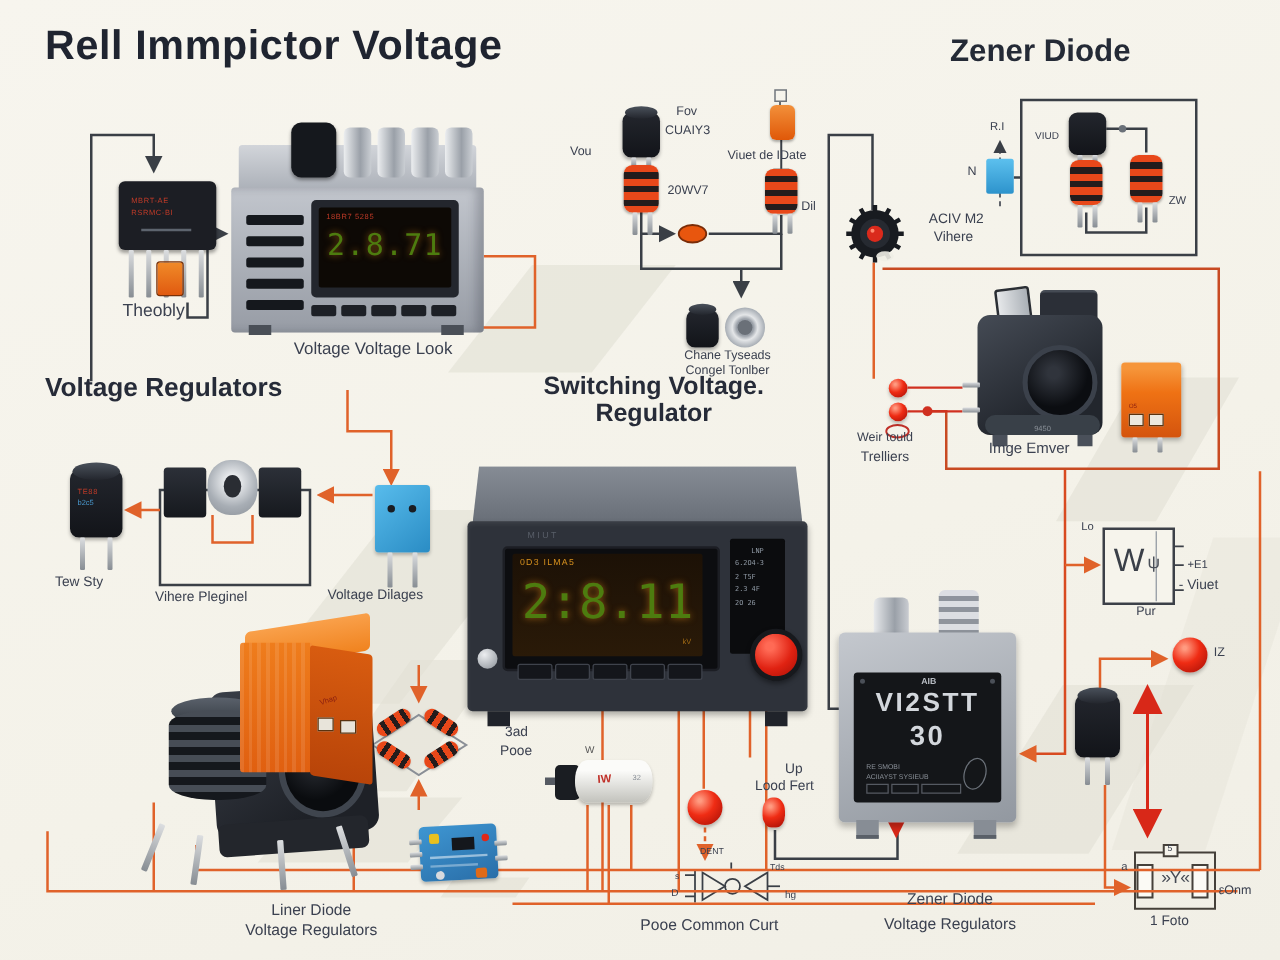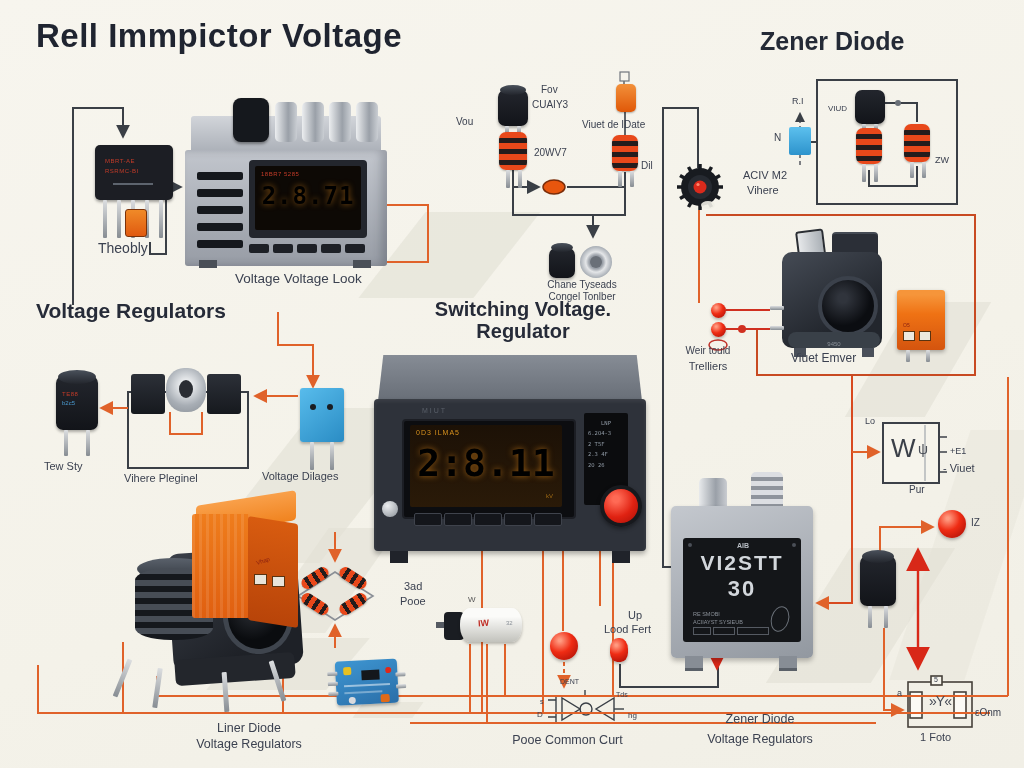--- a/index.html
+++ b/index.html
@@ -13,21 +13,21 @@
   .pin{position:absolute;z-index:3;width:4px;background:linear-gradient(180deg,#dcdee0,#878d93);border-radius:1px}
   .rstack{position:absolute;z-index:3;border-radius:7px;box-shadow:0 1px 2px rgba(0,0,0,.3);
           background:repeating-linear-gradient(180deg,#e8481a 0 6px,#241c1c 6px 11px)}
   .rsm{position:absolute;z-index:3;width:30px;height:12px;border-radius:6px;
        background:repeating-linear-gradient(90deg,#e8481a 0 5px,#241c1c 5px 9px);box-shadow:0 1px 2px rgba(0,0,0,.25)}
   .led{position:absolute;z-index:3;border-radius:50%;
        background:radial-gradient(circle at 35% 30%,#ff9a80 5%,#ef2c14 45%,#a80f06 95%);
        box-shadow:0 2px 3px rgba(0,0,0,.25)}
   .cap{position:absolute;z-index:3;background:linear-gradient(180deg,#23262d,#121419);border-radius:7px;box-shadow:0 2px 3px rgba(0,0,0,.3)}
   .blk{position:absolute;z-index:3;background:linear-gradient(#2c3038,#16191e);border-radius:3px}
-  .seg{font-family:"DejaVu Sans Mono",monospace;font-weight:bold;color:#000000;
+  .seg{font-family:"DejaVu Sans Mono",monospace;font-weight:normal;color:#4d7c0f;
        text-shadow:0 0 6px rgba(246,150,30,.55)}
   .tinyred{color:#c23b28;font-size:6px;letter-spacing:.5px;line-height:1.4}
 </style>
 </head>
 <body>
 
 <div class="shadow" style="left:392px;top:212px;width:115px;height:86px;transform:skewX(-38deg)"></div>
 <div class="shadow" style="left:255px;top:408px;width:125px;height:155px;transform:skewX(-38deg)"></div>
 <div class="shadow" style="left:878px;top:302px;width:80px;height:115px;transform:skewX(-30deg)"></div>
 <div class="shadow" style="left:808px;top:548px;width:105px;height:135px;transform:skewX(-32deg)"></div>
@@ -281,31 +281,31 @@
   <div style="position:absolute;left:12px;top:24px;width:100px;height:96px;background:linear-gradient(150deg,#454b55,#22262d 70%);border-radius:10px"></div>
   <div style="position:absolute;left:48px;top:48px;width:52px;height:52px;border-radius:50%;background:radial-gradient(circle at 40% 35%,#30343c 10%,#0b0d11 60%);border:4px solid #3b414b"></div>
   <div style="position:absolute;left:18px;top:104px;width:92px;height:16px;background:#394048;border-radius:8px;text-align:center">
     <span style="font-size:6px;color:#8a9098;line-height:16px">9450</span>
   </div>
   <div style="position:absolute;left:24px;top:120px;width:12px;height:9px;background:#4a505a"></div>
   <div style="position:absolute;left:92px;top:120px;width:12px;height:9px;background:#4a505a"></div>
   <div class="pin" style="left:0;top:78px;width:14px;height:4px"></div>
   <div class="pin" style="left:0;top:98px;width:14px;height:4px"></div>
 </div>
-<div class="lbl" style="left:791px;top:352px;font-size:12px">Viuet Emver</div>
+<div class="lbl" style="left:791px;top:352px;font-size:12px">Imge Emver</div>
 
 <div class="comp" style="left:897px;top:290px;width:48px;height:60px;background:linear-gradient(180deg,#f6953a 8%,#ef7214 40%,#d4540e);border-radius:3px;box-shadow:0 2px 4px rgba(0,0,0,.3)">
   <div style="position:absolute;left:6px;top:32px;font-size:5px;color:#8a1f10">O5</div>
   <div style="position:absolute;left:6px;top:41px;width:10px;height:8px;background:#ece8de;border:1px solid #5a3310"></div>
   <div style="position:absolute;left:22px;top:41px;width:10px;height:8px;background:#ece8de;border:1px solid #5a3310"></div>
 </div>
 <div class="pin" style="left:906px;top:350px;height:12px"></div>
 <div class="pin" style="left:926px;top:350px;height:12px"></div>
 
-<div class="comp" style="left:374px;top:355px;width:220px;height:208px">
+<div class="comp" style="left:374px;top:373px;width:220px;height:208px">
   <div style="position:absolute;left:4px;top:0;width:264px;height:46px;background:linear-gradient(180deg,#868c95,#686e77);clip-path:polygon(2% 0,98% 0,100% 100%,0 100%)"></div>
   <div style="position:absolute;left:0;top:44px;width:272px;height:152px;background:#2e323a;border-radius:4px;box-shadow:inset 0 2px 4px rgba(255,255,255,.08),0 3px 5px rgba(0,0,0,.3)"></div>
   <div style="position:absolute;left:48px;top:52px;font-size:7px;color:#595f69;letter-spacing:2px">MIUT</div>
   <div style="position:absolute;left:28px;top:64px;width:170px;height:96px;background:#0c0d10;border-radius:4px;border:2px solid #1c1e24"></div>
   <div style="position:absolute;left:36px;top:70px;width:152px;height:82px;background:linear-gradient(180deg,#1c1106,#2a1a08);border-radius:2px"></div>
   <div style="position:absolute;left:42px;top:74px;font-size:7px;color:#d8921e;letter-spacing:1px">0D3 ILMA5</div>
   <div class="seg" style="position:absolute;left:36px;top:86px;width:152px;text-align:center;font-size:38px">2:8.11</div>
   <div style="position:absolute;left:172px;top:138px;font-size:6px;color:#a06a14">kV</div>
   <div style="position:absolute;left:210px;top:58px;width:44px;height:92px;background:#0b0c0e;border-radius:2px;padding:5px 4px;box-sizing:border-box;font-family:'DejaVu Sans Mono',monospace">
     <span style="display:block;font-size:5.5px;color:#8f99a4;line-height:1.9;text-align:center">LNP</span>

